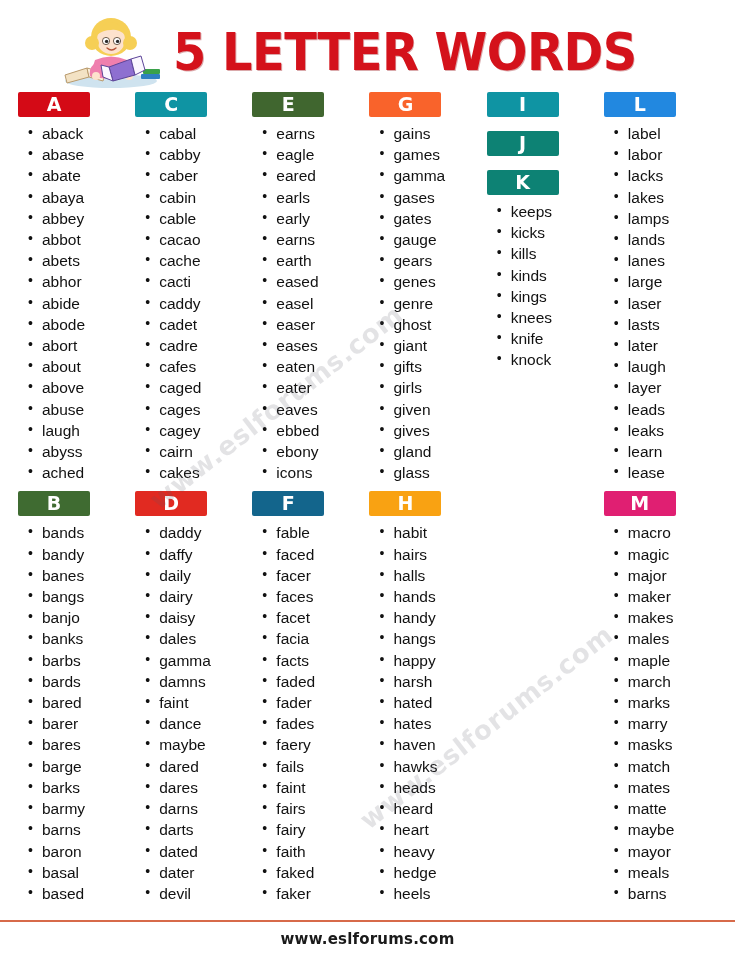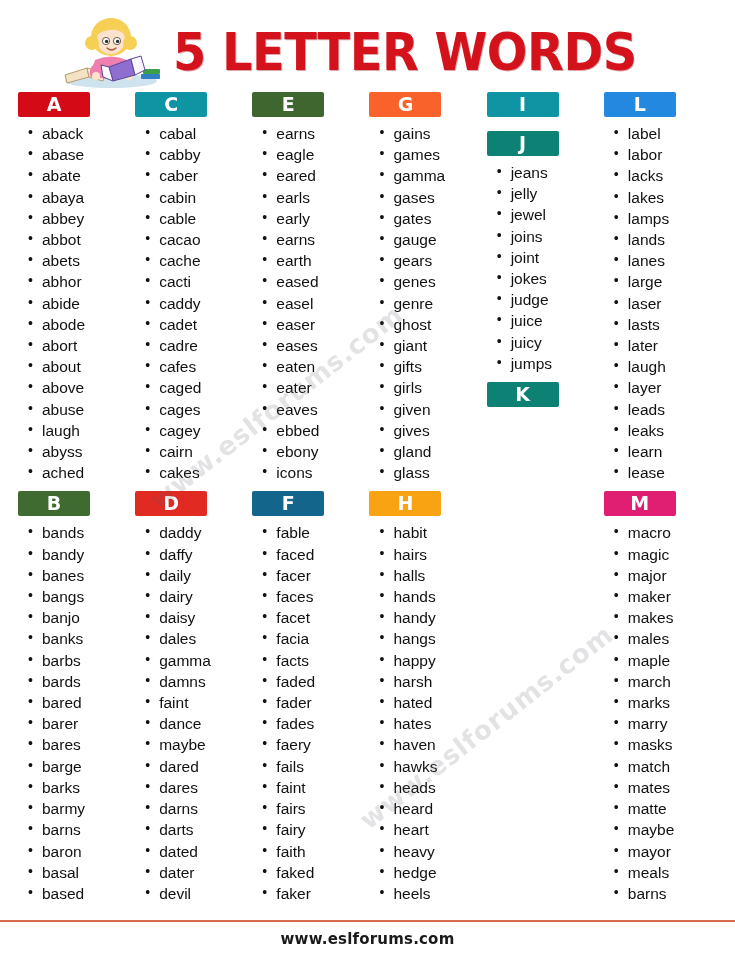--- a/index.html
+++ b/index.html
@@ -361,33 +361,31 @@
         <li>heart</li>
         <li>heavy</li>
         <li>hedge</li>
         <li>heels</li>
       </ul>
   </div>
 
   <div class="col">
     <div class="letter-badge" style="background-color: rgb(15, 148, 163);">I</div>
     <div class="letter-badge" style="background-color: rgb(13, 130, 116);">J</div>
-    <ul class="word-list">
-        <li>jeans</li>
-        <li>jelly</li>
-        <li>jewel</li>
-        <li>joins</li>
-        <li>joint</li>
-        <li>jokes</li>
-        <li>judge</li>
-        <li>juice</li>
-        <li>juicy</li>
-        <li>jumps</li>
-      </ul>
     <div class="letter-badge" style="background-color: rgb(13, 130, 116);">K</div>
+    <ul class="word-list">
+        <li>keeps</li>
+        <li>kicks</li>
+        <li>kills</li>
+        <li>kinds</li>
+        <li>kings</li>
+        <li>knees</li>
+        <li>knife</li>
+        <li>knock</li>
+      </ul>
   </div>
 
   <div class="col">
     <div class="letter-badge" style="background-color: rgb(34, 136, 224);">L</div>
     <ul class="word-list">
         <li>label</li>
         <li>labor</li>
         <li>lacks</li>
         <li>lakes</li>
         <li>lamps</li>

